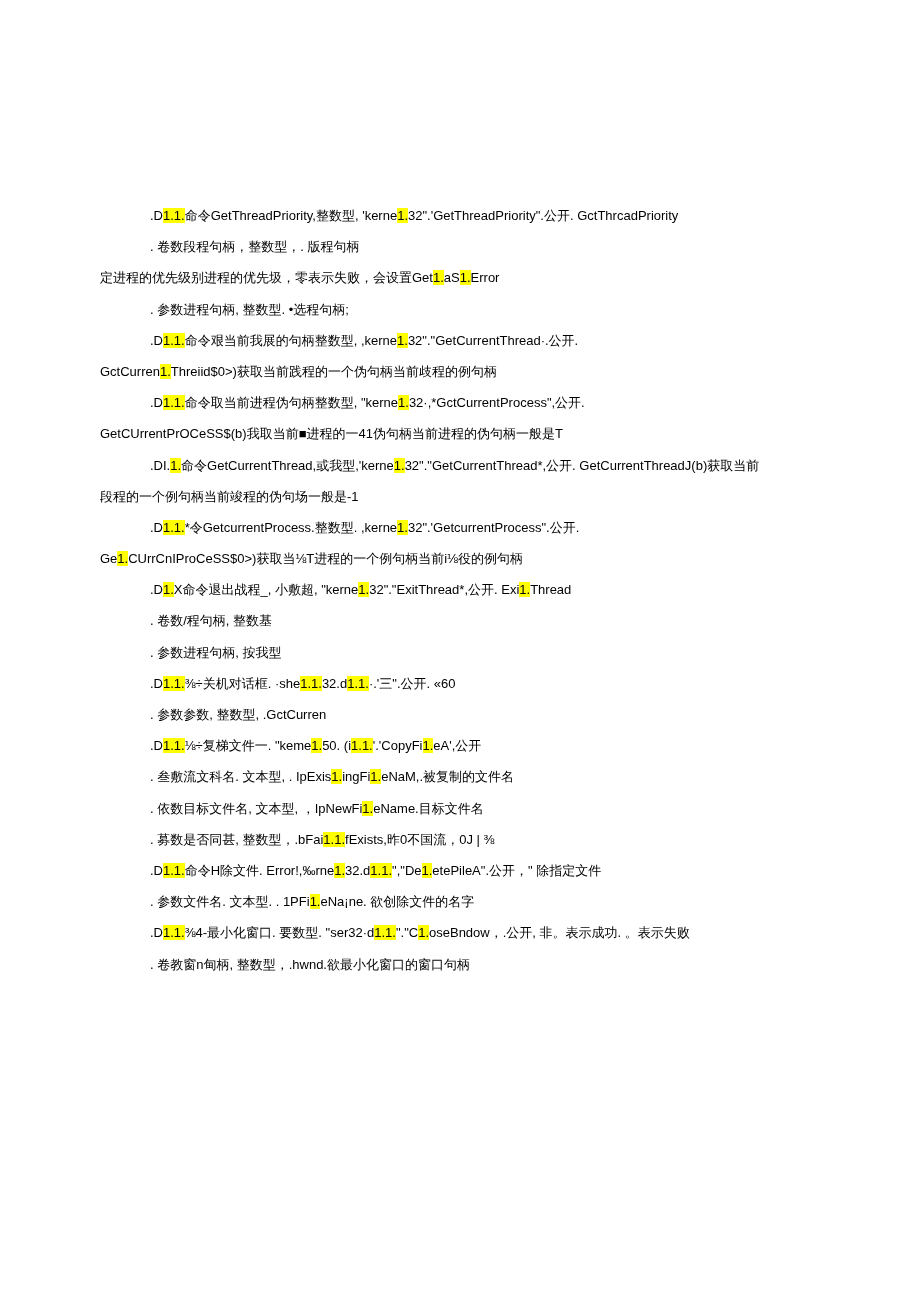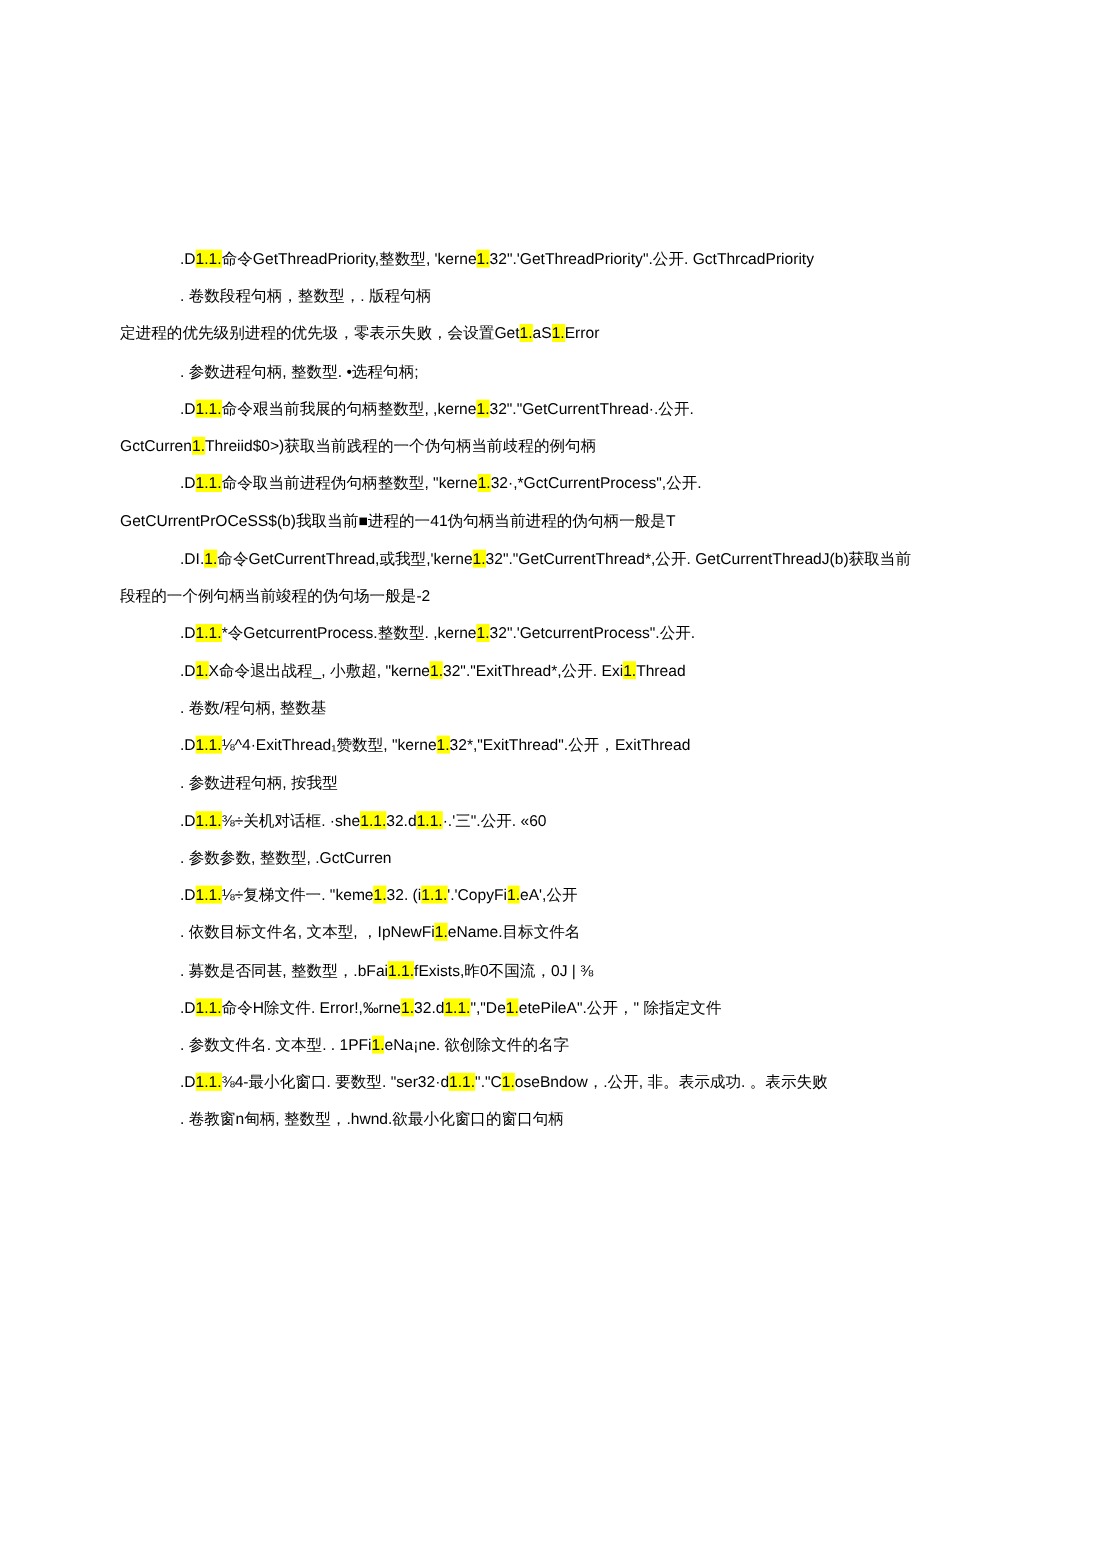--- a/index.html
+++ b/index.html
@@ -36,29 +36,30 @@
   <div id="content">
       <p class="line indent1"><span>.D</span><span class="hl">1.1.</span><span>命令GetThreadPriority,整数型, 'kerne</span><span class="hl">1.</span><span>32".'GetThreadPriority".公开. GctThrcadPriority</span></p>
       <p class="line indent1"><span>. 卷数段程句柄，整数型，. 版程句柄</span></p>
       <p class="line indent0"><span>定进程的优先级别进程的优先圾，零表示失败，会设置Get</span><span class="hl">1.</span><span>aS</span><span class="hl">1.</span><span>Error</span></p>
       <p class="line indent1"><span>. 参数进程句柄, 整数型. •选程句柄;</span></p>
       <p class="line indent1"><span>.D</span><span class="hl">1.1.</span><span>命令艰当前我展的句柄整数型, ,kerne</span><span class="hl">1.</span><span>32"."GetCurrentThread·.公开.</span></p>
       <p class="line indent0"><span>GctCurren</span><span class="hl">1.</span><span>Threiid$0&gt;)获取当前践程的一个伪句柄当前歧程的例句柄</span></p>
       <p class="line indent1"><span>.D</span><span class="hl">1.1.</span><span>命令取当前进程伪句柄整数型, "kerne</span><span class="hl">1.</span><span>32·,*GctCurrentProcess",公开.</span></p>
       <p class="line indent0"><span>GetCUrrentPrOCeSS$(b)我取当前■进程的一41伪句柄当前进程的伪句柄一般是T</span></p>
       <p class="line indent1"><span>.DI.</span><span class="hl">1.</span><span>命令GetCurrentThread,或我型,'kerne</span><span class="hl">1.</span><span>32"."GetCurrentThread*,公开. GetCurrentThreadJ(b)获取当前</span></p>
-      <p class="line indent0"><span>段程的一个例句柄当前竣程的伪句场一般是-2</span></p>
+      <p class="line indent0"><span>段程的一个例句柄当前竣程的伪句场一般是-1</span></p>
       <p class="line indent1"><span>.D</span><span class="hl">1.1.</span><span>*令GetcurrentProcess.整数型. ,kerne</span><span class="hl">1.</span><span>32".'GetcurrentProcess".公开.</span></p>
+      <p class="line indent0"><span>Ge</span><span class="hl">1.</span><span>CUrrCnIProCeSS$0&gt;)获取当⅛T进程的一个例句柄当前i⅛役的例句柄</span></p>
       <p class="line indent1"><span>.D</span><span class="hl">1.</span><span>X命令退出战程_, 小敷超, "kerne</span><span class="hl">1.</span><span>32"."ExitThread*,公开. Exi</span><span class="hl">1.</span><span>Thread</span></p>
       <p class="line indent1"><span>. 卷数/程句柄, 整数基</span></p>
-      <p class="line indent1"><span>.D</span><span class="hl">1.1.</span><span>⅛^4·ExitThread₁赞数型, "kerne</span><span class="hl">1.</span><span>32*,"ExitThread".公开，ExitThread</span></p>
       <p class="line indent1"><span>. 参数进程句柄, 按我型</span></p>
       <p class="line indent1"><span>.D</span><span class="hl">1.1.</span><span>⅜÷关机对话框. ·she</span><span class="hl">1.1.</span><span>32.d</span><span class="hl">1.1.</span><span>·.'三".公开. «60</span></p>
       <p class="line indent1"><span>. 参数参数, 整数型, .GctCurren</span></p>
-      <p class="line indent1"><span>.D</span><span class="hl">1.1.</span><span>⅛÷复梯文件一. "keme</span><span class="hl">1.</span><span>32. (i</span><span class="hl">1.1.</span><span>'.'CopyFi</span><span class="hl">1.</span><span>eA',公开</span></p>
+      <p class="line indent1"><span>.D</span><span class="hl">1.1.</span><span>⅛÷复梯文件一. "keme</span><span class="hl">1.</span><span>50. (i</span><span class="hl">1.1.</span><span>'.'CopyFi</span><span class="hl">1.</span><span>eA',公开</span></p>
+      <p class="line indent1"><span>. 叁敷流文科名. 文本型, . IpExis</span><span class="hl">1.</span><span>ingFi</span><span class="hl">1.</span><span>eNaM,.被复制的文件名</span></p>
       <p class="line indent1"><span>. 依数目标文件名, 文本型, ，IpNewFi</span><span class="hl">1.</span><span>eName.目标文件名</span></p>
       <p class="line indent1"><span>. 募数是否同甚, 整数型，.bFai</span><span class="hl">1.1.</span><span>fExists,昨0不国流，0J | ⅜</span></p>
       <p class="line indent1"><span>.D</span><span class="hl">1.1.</span><span>命令H除文件. Error!,‰rne</span><span class="hl">1.</span><span>32.d</span><span class="hl">1.1.</span><span>","De</span><span class="hl">1.</span><span>etePileA".公开，" 除指定文件</span></p>
       <p class="line indent1"><span>. 参数文件名. 文本型. . 1PFi</span><span class="hl">1.</span><span>eNa¡ne. 欲创除文件的名字</span></p>
       <p class="line indent1"><span>.D</span><span class="hl">1.1.</span><span>⅜4-最小化窗口. 要数型. "ser32·d</span><span class="hl">1.1.</span><span>"."C</span><span class="hl">1.</span><span>oseBndow，.公开, 非。表示成功. 。表示失败</span></p>
       <p class="line indent1"><span>. 卷教窗n甸柄, 整数型，.hwnd.欲最小化窗口的窗口句柄</span></p>
     </div>
 </div>
 
 </body></html>

